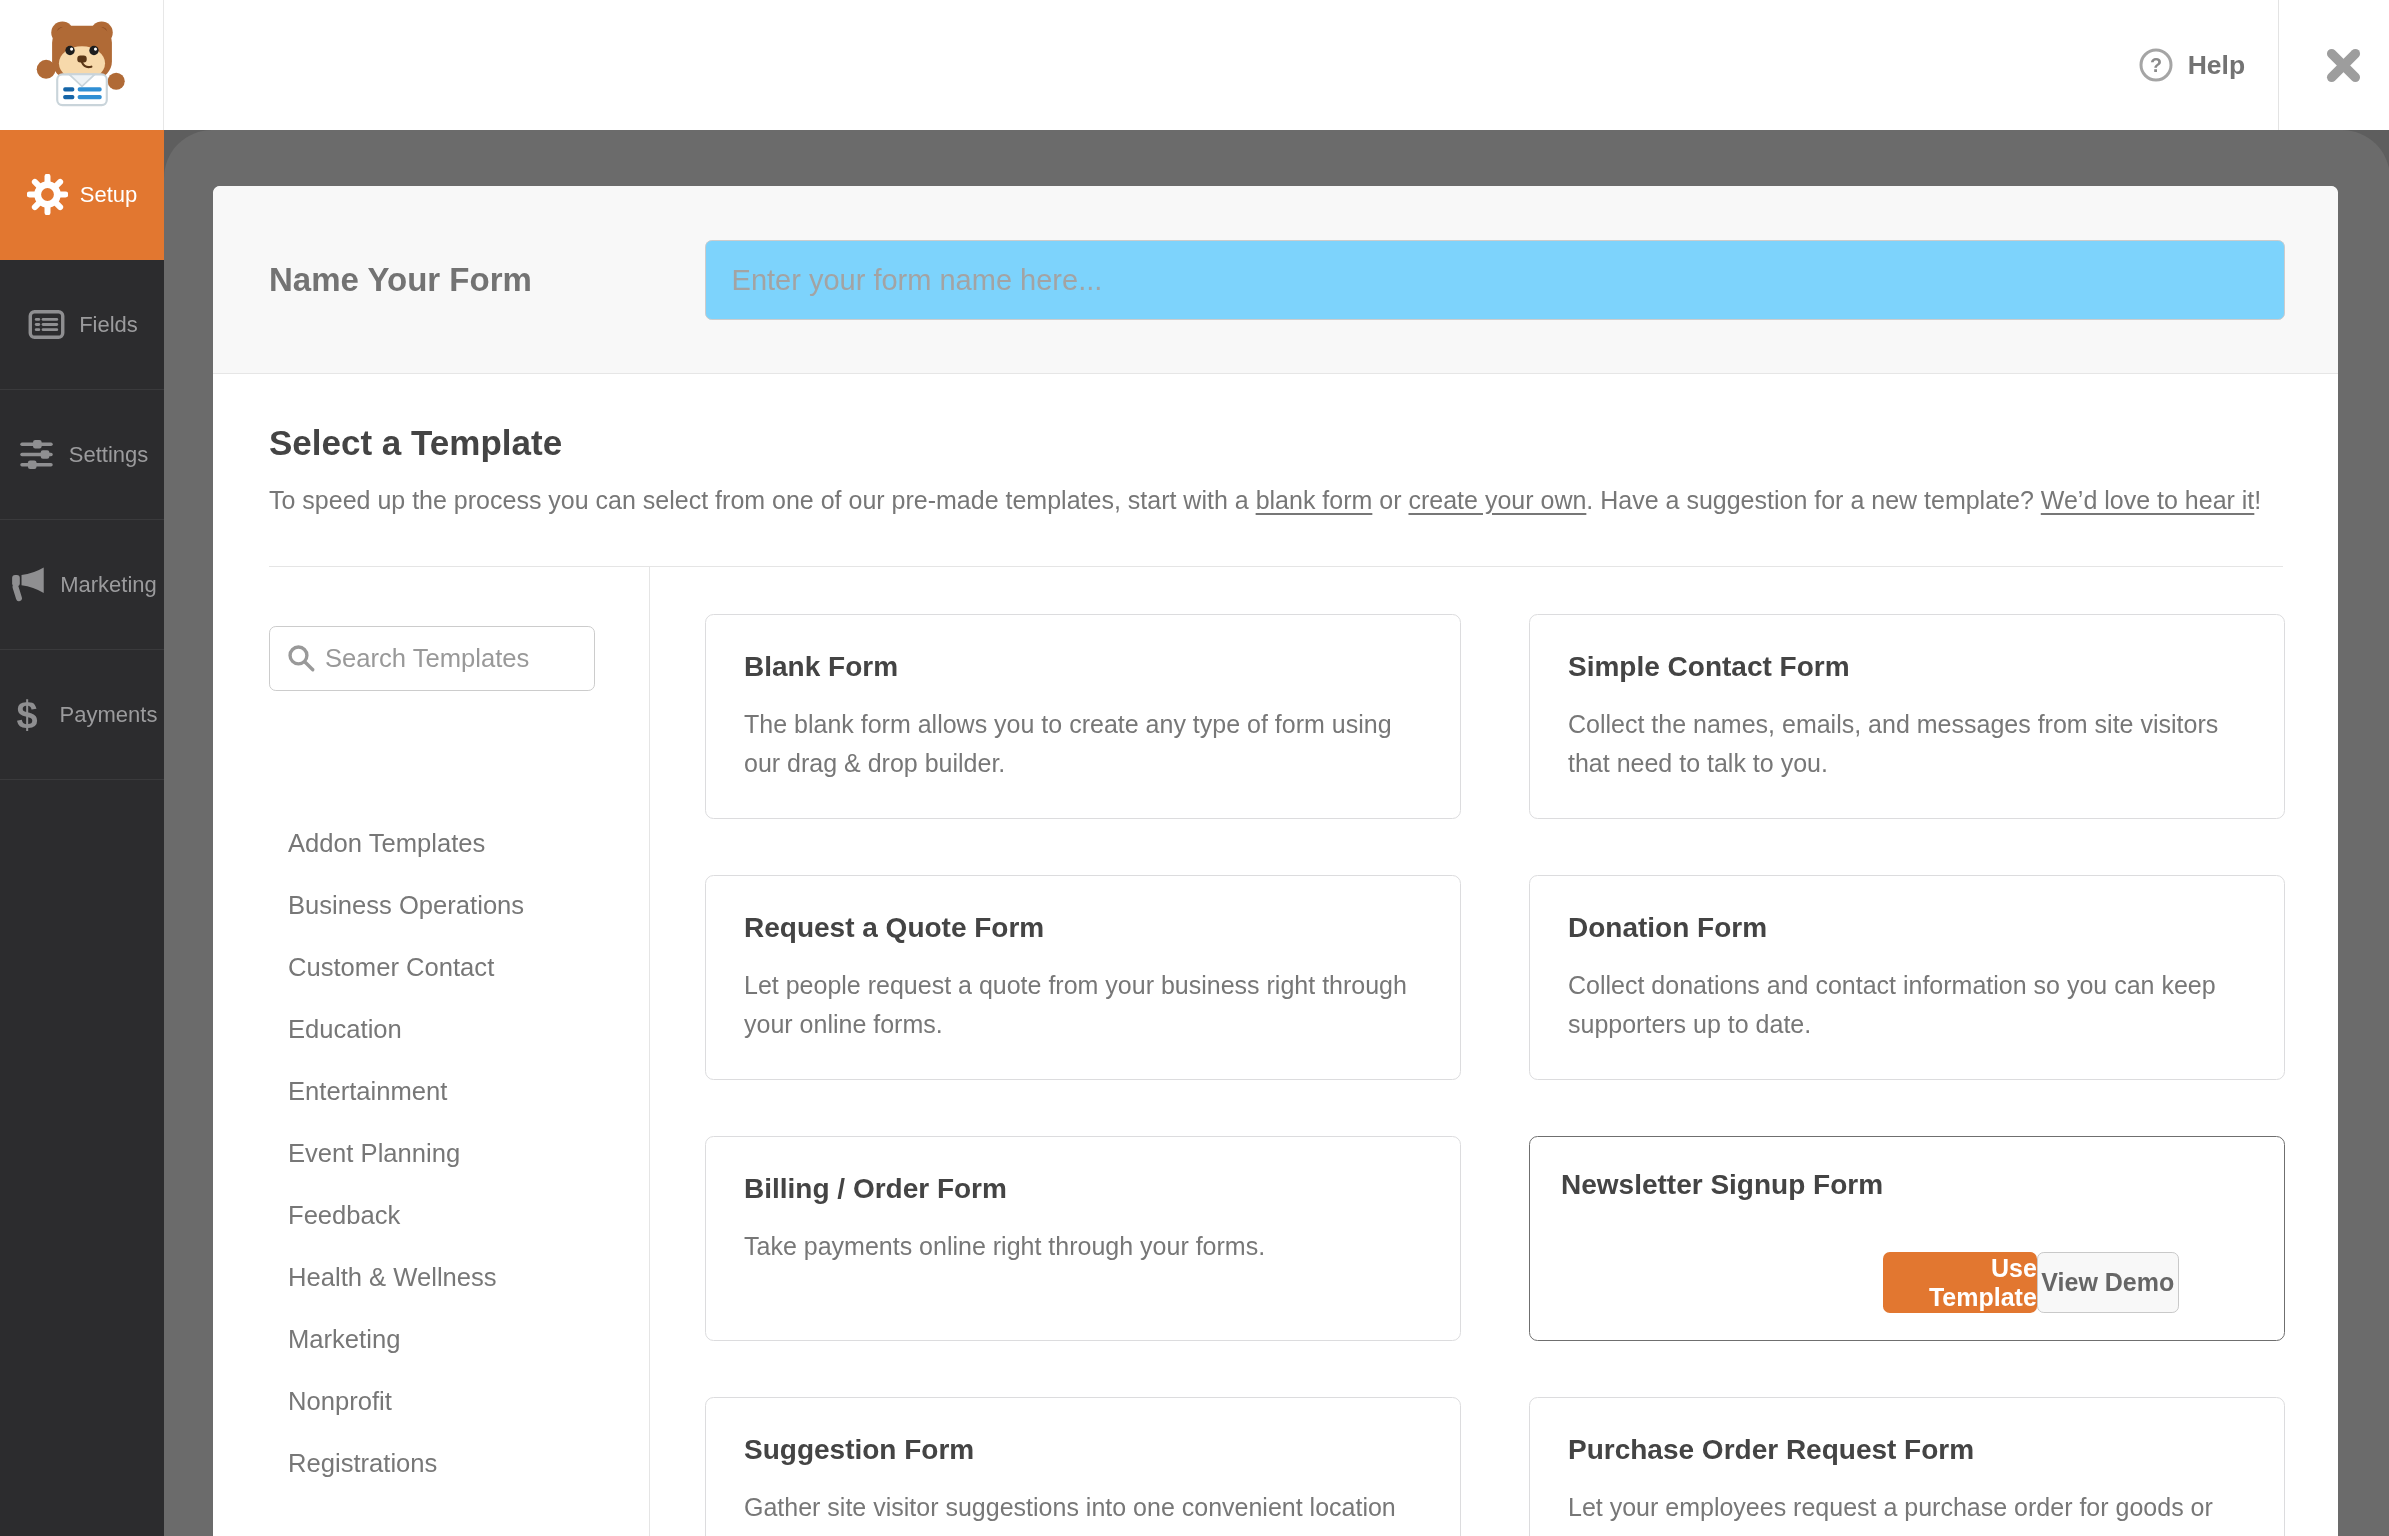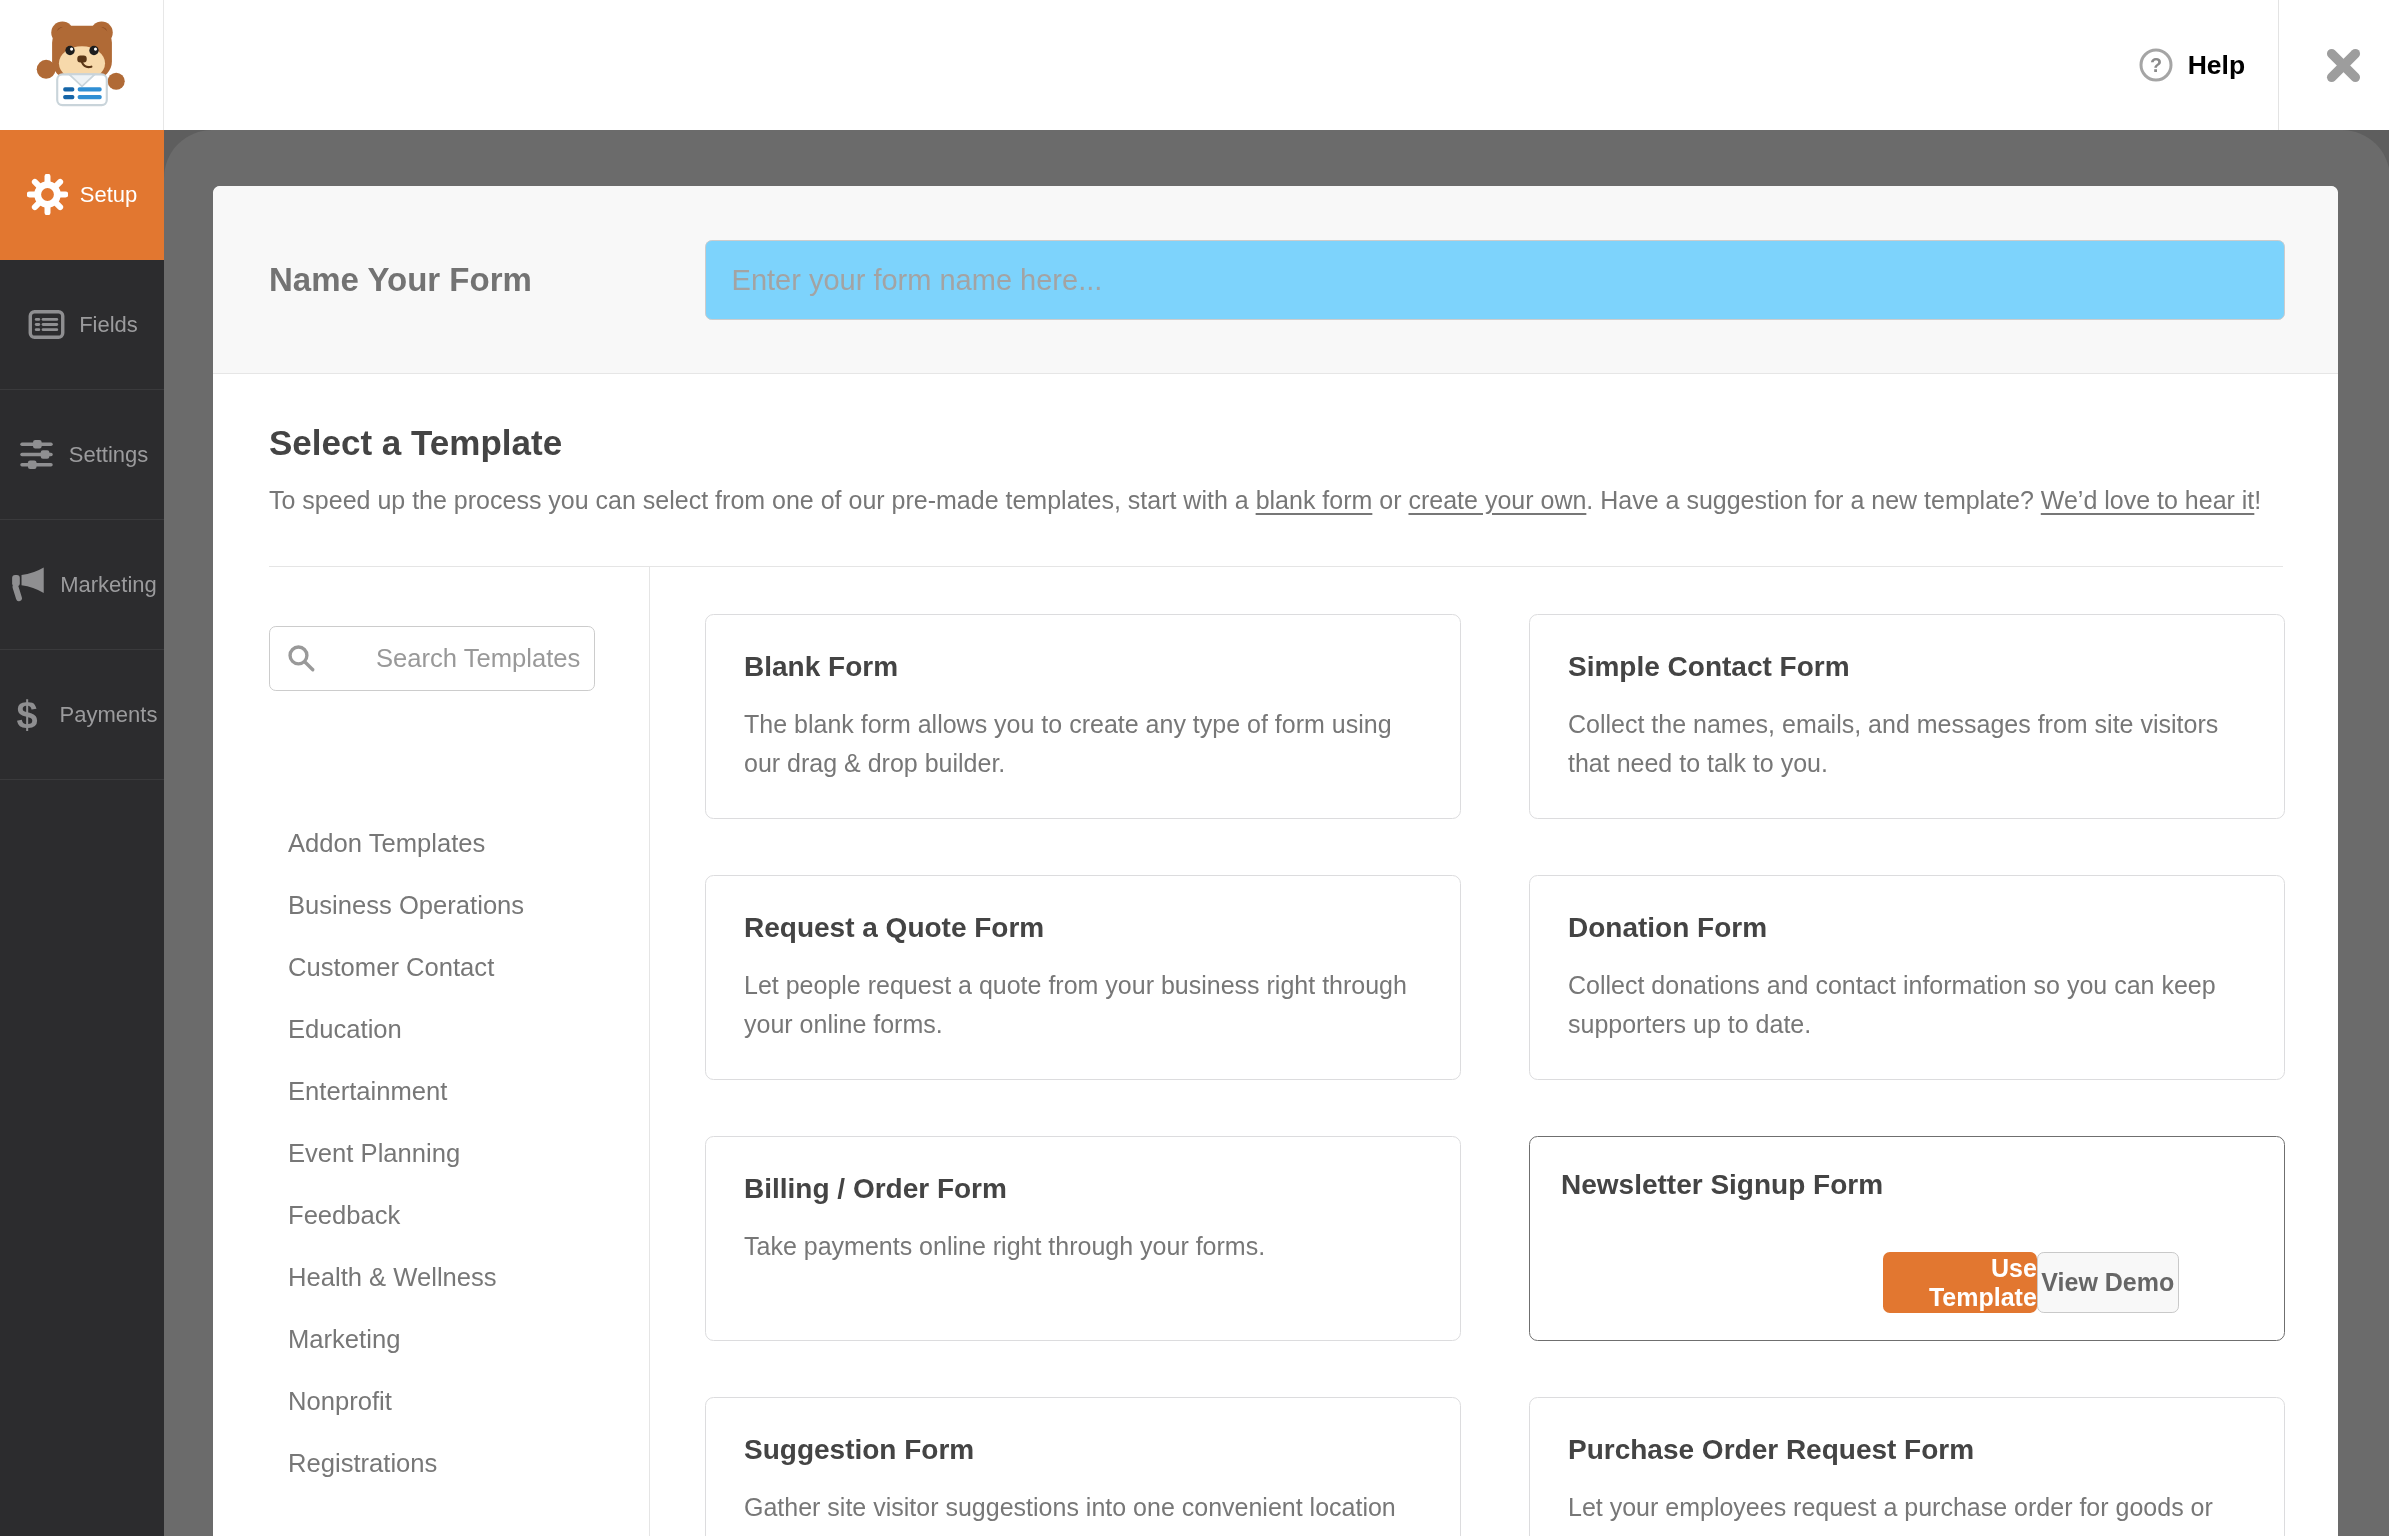--- a/index.html
+++ b/index.html
@@ -16,21 +16,21 @@
   .topbar { position: absolute; left: 0; top: 0; width: 2389px; height: 130px; background: #ffffff; }
   .logo-box {
     position: absolute; left: 0; top: 0; width: 164px; height: 130px;
     display: flex; align-items: center; justify-content: center;
     background: #fff; border-right: 0.9px solid #e7e7e7;
   }
   .help-btn {
     position: absolute; left: 2138px; top: 0; height: 130px;
     display: flex; align-items: center; gap: 13.7px; cursor: pointer;
   }
-  .help-label { font-size: 26.5px; font-weight: 700; color: #000000; }
+  .help-label { font-size: 26.5px; font-weight: 700; color: #737373; }
   .topbar-divider { position: absolute; left: 2278px; top: 0; width: 0.9px; height: 130px; background: #e3e3e3; }
   .close-btn {
     position: absolute; left: 2297px; top: 0; width: 92px; height: 130px;
     display: flex; align-items: center; justify-content: center; cursor: pointer;
   }
 
   
   .sidenav { position: absolute; left: 0; top: 130px; width: 164px; height: 1406px; background: #2c2c2e; }
   .side-item {
     height: 130px; display: flex; align-items: center; justify-content: center;
@@ -74,21 +74,21 @@
   .hr-divider { position: absolute; left: 56px; top: 380px; width: 2014px; height: 0.9px; background: #e5e5e5; }
   .v-divider { position: absolute; left: 436px; top: 380px; width: 0.9px; height: 970px; background: #e5e5e5; }
 
   
   .search-box {
     position: absolute; left: 56px; top: 440px; width: 326px; height: 65px;
     border: 1.7px solid #cccccc; border-radius: 6.8px; background: #fff;
   }
   .search-box input {
     width: 100%; height: 100%; border: 0; outline: none; background: transparent;
-    padding: 0 13.7px 0 55px; font-size: 25.6px; color: #444; font-family: "Liberation Sans", sans-serif; text-align: right;
+    padding: 0 13.7px 0 55px; font-size: 25.6px; color: #444; font-family: "Liberation Sans", sans-serif;
   }
   .search-box input::placeholder { color: #999; }
   .search-ic { position: absolute; left: 15.4px; top: 15.4px; }
 
   .active-cat {
     position: absolute; left: 56px; top: 555px; width: 326px; height: 60px;
     background: #e7f2fc; border-radius: 6.8px;
     display: flex; align-items: center; padding: 0 19px;
     color: #1c9ce6; font-weight: 700; font-size: 25.6px; cursor: pointer;
   }

